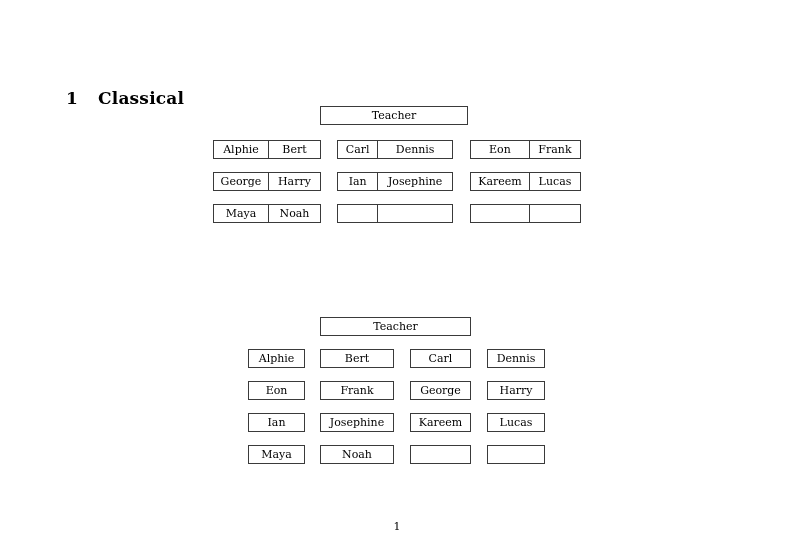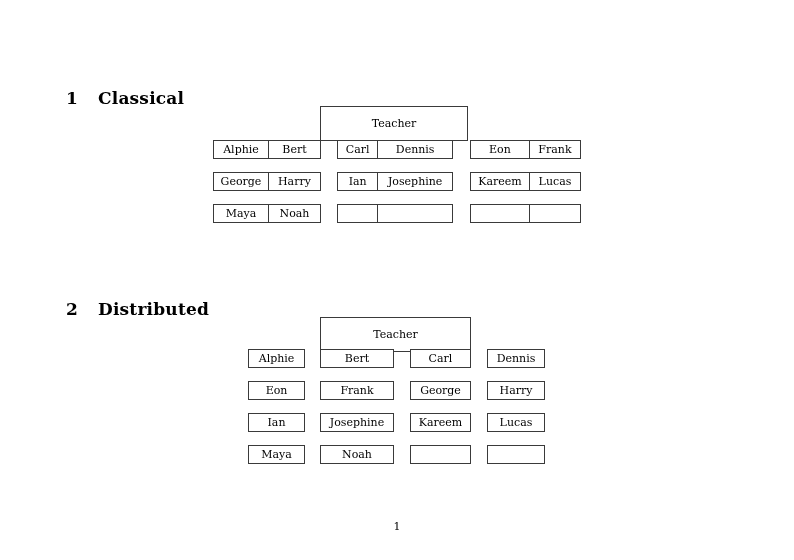--- a/index.html
+++ b/index.html
@@ -54,21 +54,21 @@
     overflow: hidden;
   }
   .box .label {
     display: block;
     white-space: nowrap;
     padding-bottom: 1px;
   }
 
   
   .teacher-box {
-    height: 35px;
+    height: 19px;
   }
 
   
   .pair {
     position: absolute;
     box-sizing: border-box;
     border: 1px solid #3a3a3a;
     background: #ffffff;
     height: 19px;
     display: flex;
@@ -185,23 +185,20 @@
   </div>
   <div class="pair" style="left:470px; top:204px; width:111px;">
     <div class="cell" style="width:59px;">
       <span class="label"></span>
     </div>
     <div class="cell" style="width:52px;">
       <span class="label"></span>
     </div>
   </div>
 
-  <div class="section-heading" id="heading-distributed">
-    <span class="num">2</span><span>Distributed</span>
-  </div>
 
   <div class="box teacher-box" style="left:320px; top:317px; width:151px;">
     <span class="label">Teacher</span>
   </div>
 
   <div class="box" style="left:248px; top:349px; width:57px;">
     <span class="label">Alphie</span>
   </div>
   <div class="box" style="left:320px; top:349px; width:74px;">
     <span class="label">Bert</span>

